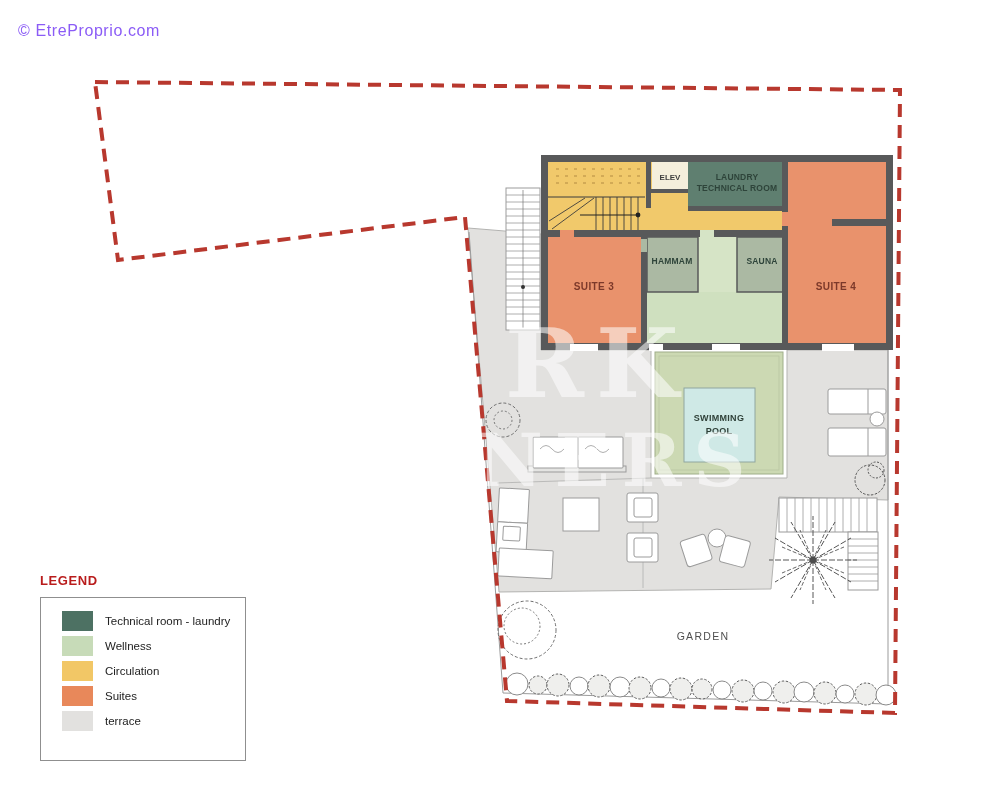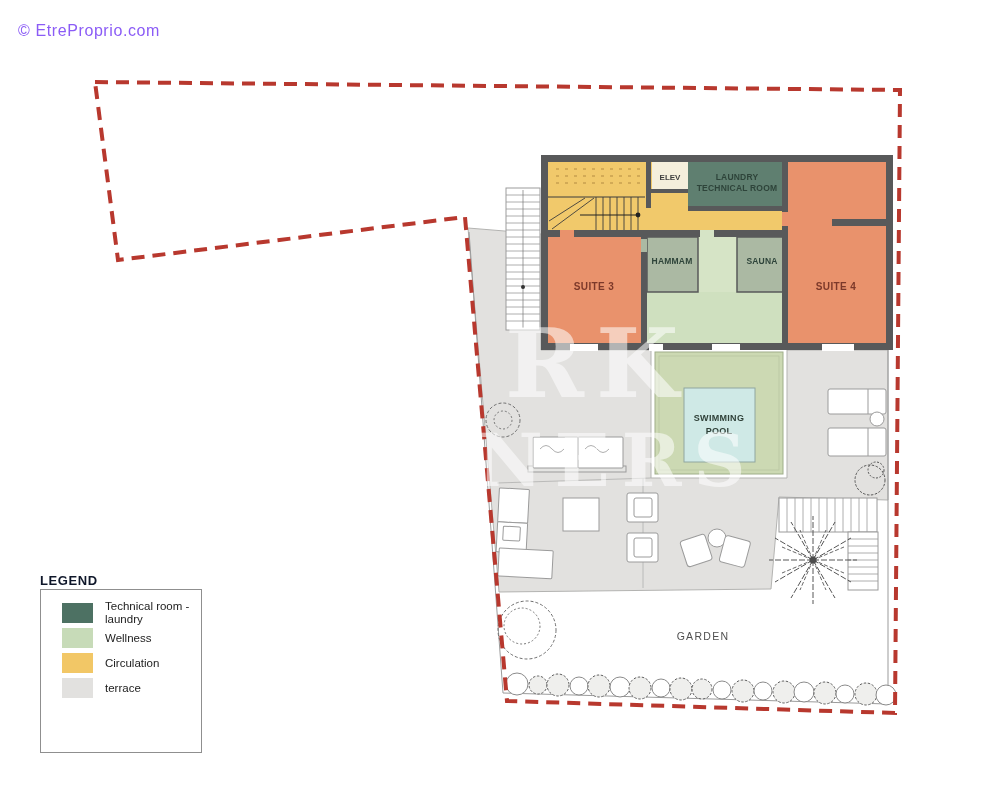--- a/index.html
+++ b/index.html
@@ -1,21 +1,21 @@
 <!DOCTYPE html>
 <html><head>
 <meta charset="utf-8">
 <style>
   html,body{margin:0;padding:0;background:#fff}
   body{position:relative;width:982px;height:800px;overflow:hidden;font-family:"Liberation Sans",sans-serif}
   svg{position:absolute;left:0;top:0}
   .credit{position:absolute;left:18px;top:22px;font:16px "Liberation Sans",sans-serif;color:#8b5cf6;letter-spacing:.6px}
   .legend{position:absolute;left:40px;top:574px}
-  .legend-title{font:700 13px/1 "Liberation Sans",sans-serif;letter-spacing:.6px;color:#0f172a;margin-bottom:2px}
-  .legend-box{width:162px;height:164px;border:1px solid #8f8f8f;background:#fff;padding:13px 0 0 21px;box-sizing:border-box}
+  .legend-title{font:700 13px/1 "Liberation Sans",sans-serif;letter-spacing:.6px;color:#b91c1c;margin-bottom:10px}
+  .legend-box{width:206px;height:164px;border:1px solid #8f8f8f;background:#fff;padding:13px 0 0 21px;box-sizing:border-box}
   .legend-row{display:flex;align-items:center;height:20px;margin-bottom:5px}
   .swatch{width:31px;height:20px;margin-right:12px;flex:0 0 auto}
   .legend-label{font:11.5px/1.1 "Liberation Sans",sans-serif;color:#222}
   text{font-family:"Liberation Sans",sans-serif}
   .lbl-suite{font-size:10px;font-weight:700;fill:#7c392a;letter-spacing:.4px}
   .lbl-green{font-size:8.5px;font-weight:700;fill:#2e443a;letter-spacing:.2px}
   .lbl-elev{font-size:8px;font-weight:700;fill:#3e3e3e}
   .lbl-pool{font-size:9px;font-weight:700;fill:#2f4038;letter-spacing:.3px}
   .lbl-garden{font-size:10.5px;fill:#4f4f4f;letter-spacing:1.3px}
   .wm{font-family:"DejaVu Serif",serif;fill:rgba(255,255,255,.55);font-weight:700}
@@ -203,17 +203,21 @@
     </div>
     <div class="legend-row">
       <span class="swatch" style="background-color: rgb(199, 219, 184);"></span>
       <span class="legend-label">Wellness</span>
     </div>
     <div class="legend-row">
       <span class="swatch" style="background-color: rgb(242, 199, 102);"></span>
       <span class="legend-label">Circulation</span>
     </div>
     <div class="legend-row">
+      <span class="swatch" style="background-color: rgb(232, 136, 90);"></span>
+      <span class="legend-label">Suites</span>
+    </div>
+    <div class="legend-row">
       <span class="swatch" style="background-color: rgb(226, 225, 223);"></span>
       <span class="legend-label">terrace</span>
     </div>
   </div>
 </div>
 
 </body></html>

